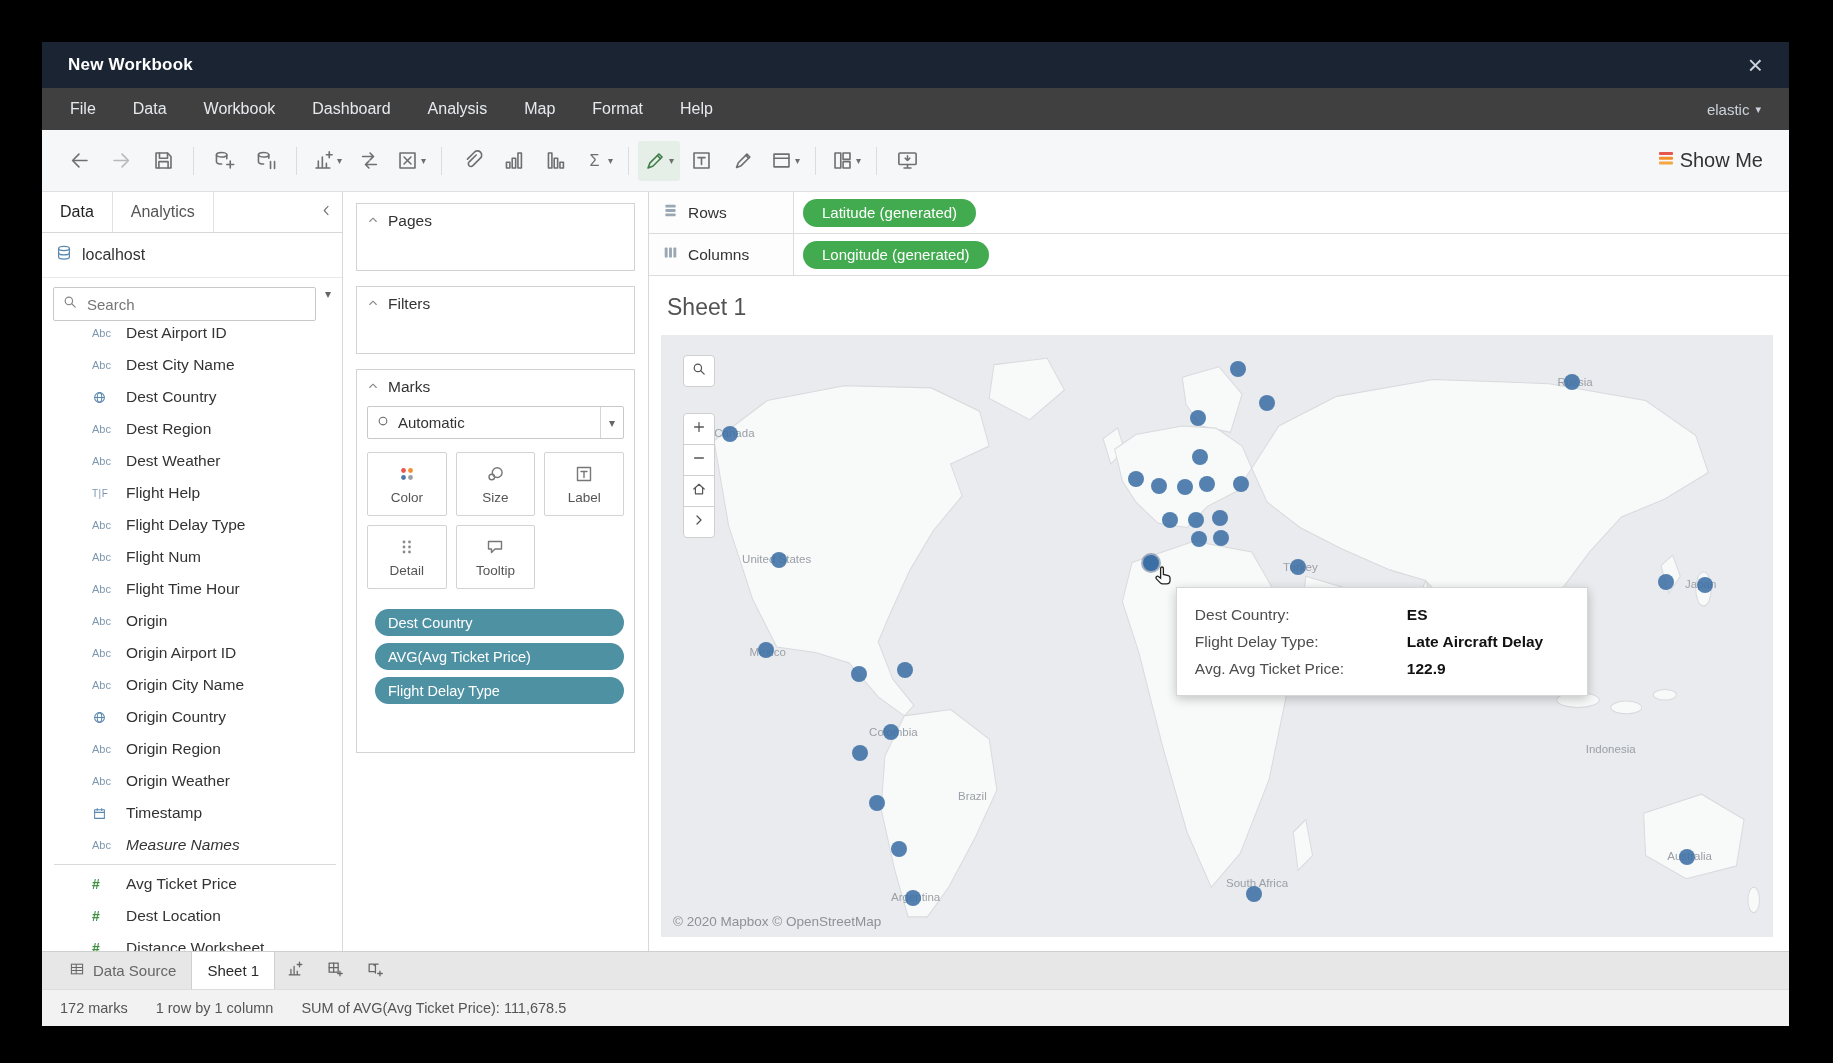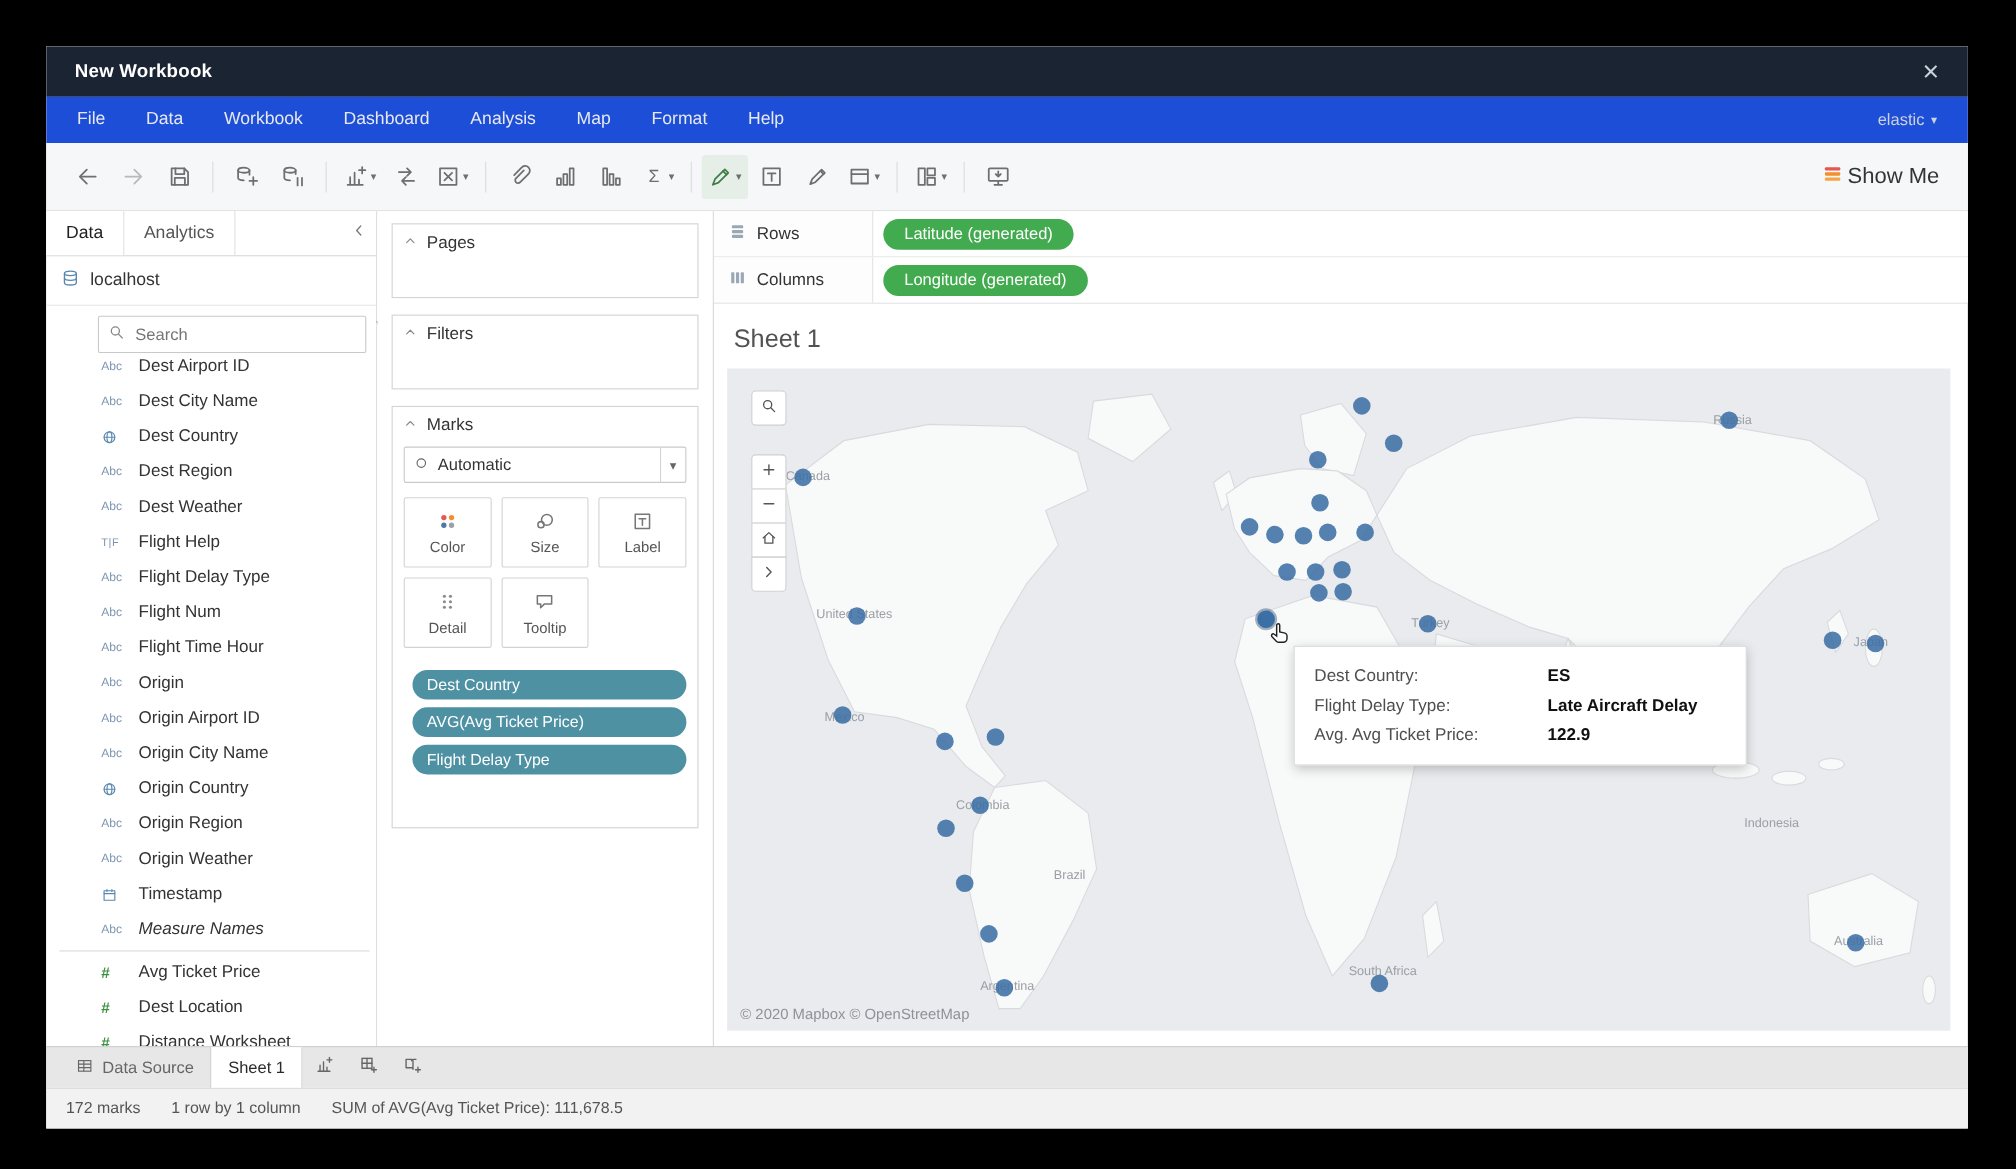--- a/index.html
+++ b/index.html
@@ -8,21 +8,21 @@
     font-family:"Liberation Sans",sans-serif;overflow:hidden;
     -webkit-font-smoothing:antialiased;
   }
   .window{position:absolute;left:42px;top:42px;width:1747px;height:984px;background:#fff;
     display:flex;flex-direction:column;overflow:hidden;}
 
   
   .titlebar{height:46px;background:#1b2433;display:flex;align-items:center;padding:0 26px;flex:0 0 auto;}
   .titlebar .title{color:#fff;font-weight:bold;font-size:17px;letter-spacing:.2px;}
   .close-btn{margin-left:auto;color:#ccd2db;font-size:26px;line-height:1;}
-  .menubar{height:42px;background:#1d4ed8;display:flex;align-items:center;padding:0 28px;flex:0 0 auto;}
+  .menubar{height:42px;background:#404040;display:flex;align-items:center;padding:0 28px;flex:0 0 auto;}
   #menu-items{display:flex;gap:37px;}
   .menu-item{color:#e6e9ee;font-size:16px;}
   .user-menu{margin-left:auto;color:#ccd2db;font-size:15px;display:flex;align-items:center;gap:6px;}
   .user-caret{font-size:11px;}
 
   
   .toolbar{height:61px;background:#f6f7f8;border-bottom:1px solid #e0e0e0;display:flex;align-items:center;padding:0 16px;flex:0 0 auto;}
   .tb-btn{height:40px;min-width:36px;display:flex;align-items:center;justify-content:center;color:#6f6f6f;border-radius:3px;padding:0 3px;gap:1px;}
   .tb-btn svg{width:23px;height:23px;}
   .tb-btn.disabled{opacity:.45;}
@@ -38,21 +38,21 @@
   
   .sidebar{width:300px;flex:0 0 auto;border-right:1px solid #d8d8d8;display:flex;flex-direction:column;background:#fff;min-height:0;}
   .side-tabs{height:40px;display:flex;align-items:stretch;border-bottom:1px solid #d8d8d8;flex:0 0 auto;}
   .side-tab{display:flex;align-items:center;padding:0 18px;font-size:16px;}
   .side-tab.active{color:#1f1f1f;background:#fff;}
   .side-tab.inactive{color:#555;border-left:1px solid #e2e2e2;border-right:1px solid #e2e2e2;}
   .collapse-chevron{margin-left:auto;display:flex;align-items:center;padding-right:8px;color:#777;}
   .collapse-chevron svg{width:15px;height:15px;}
   .connection{height:44px;display:flex;align-items:center;gap:9px;padding:0 13px;border-bottom:1px solid #e8e8e8;font-size:16px;color:#333;flex:0 0 auto;}
   .connection svg{width:18px;height:18px;color:#5a87b0;}
-  .search-row{display:flex;align-items:flex-start;gap:6px;padding:9px 8px 8px 11px;flex:0 0 auto;margin-left:36px;}
+  .search-row{display:flex;align-items:flex-start;gap:6px;padding:9px 8px 8px 11px;flex:0 0 auto;}
   .search-box{flex:1;height:32px;border:1px solid #c9c9c9;border-radius:2px;display:flex;align-items:center;padding:0 8px;gap:7px;background:#fff;}
   .search-box svg{width:16px;height:16px;color:#888;flex:0 0 auto;}
   .search-box input{border:0;outline:0;flex:1;min-width:0;font-size:15px;color:#333;font-family:inherit;background:transparent;}
   .search-caret{color:#666;font-size:12px;padding:0 3px;}
   .fields{flex:1;overflow:hidden;margin-top:-12px;}
   .field-row{height:32px;display:flex;align-items:center;padding:0 8px 0 14px;}
   .f-icon{width:34px;flex:0 0 auto;color:#7d96b0;font-size:11px;display:flex;align-items:center;margin-left:36px;}
   .f-icon svg{width:15px;height:15px;color:#5a87b0;}
   .f-icon.tf{font-size:10px;letter-spacing:.5px;}
   .f-icon.num{color:var(--measure-green);font-size:14px;font-weight:bold;}

